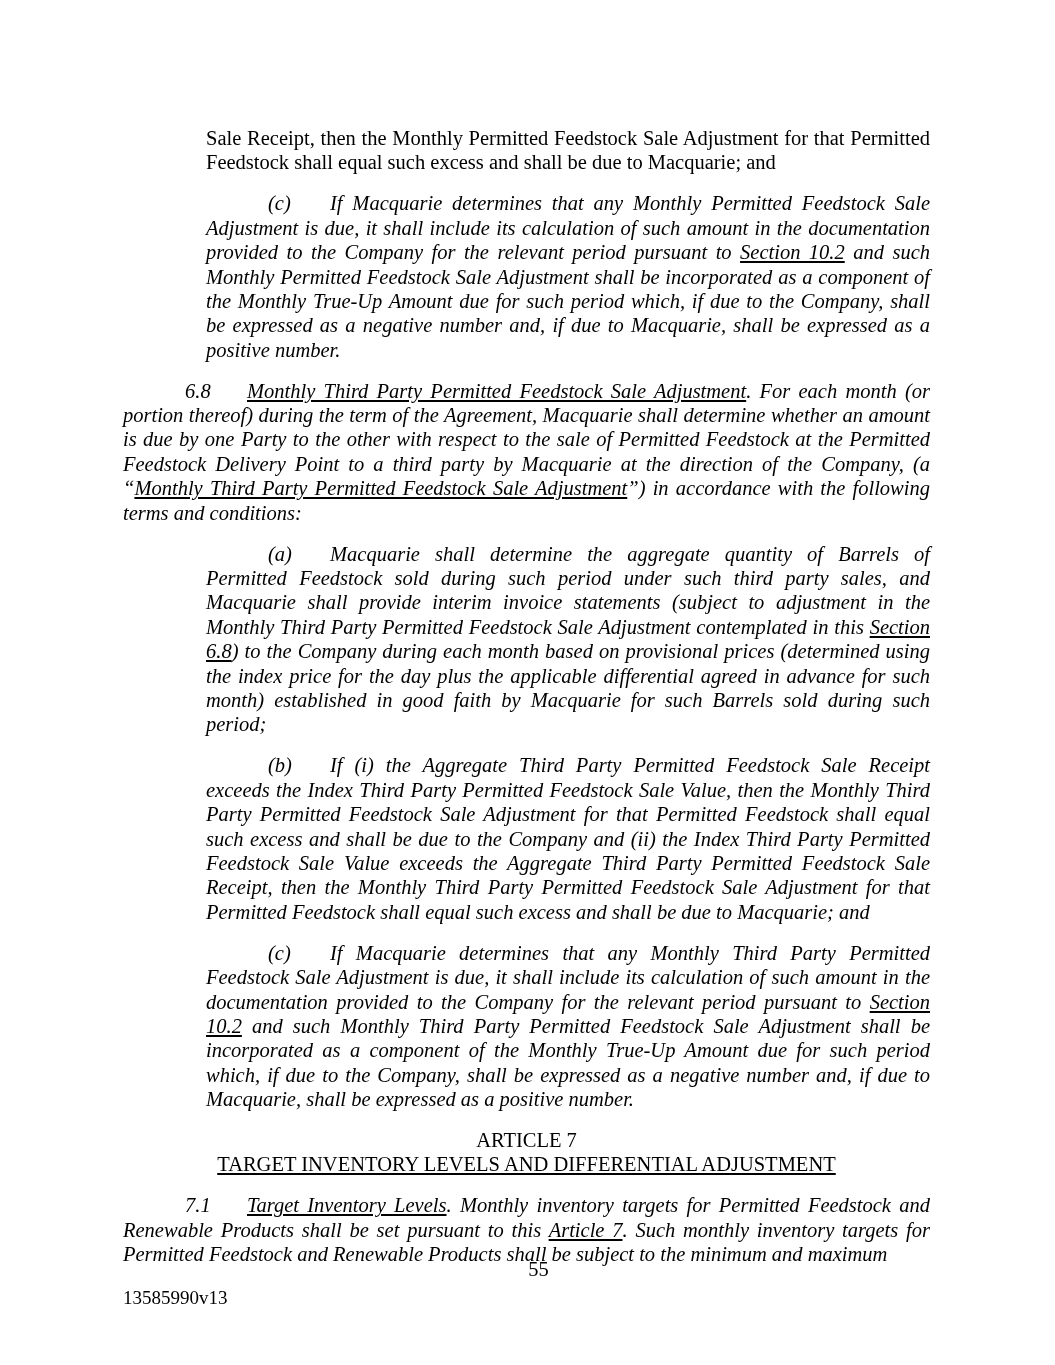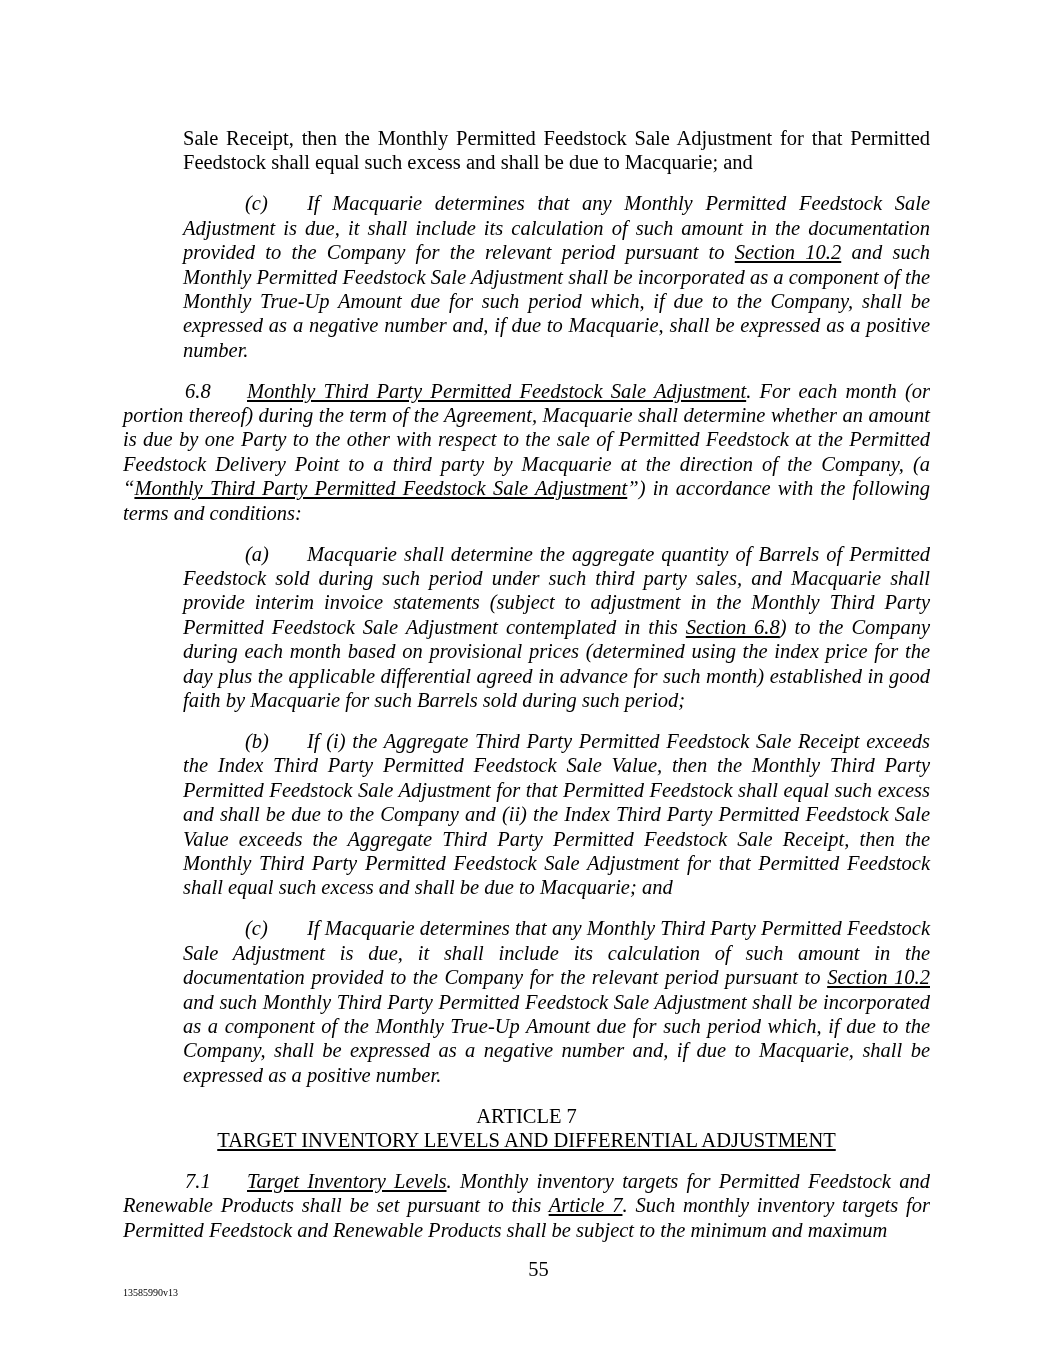--- a/index.html
+++ b/index.html
@@ -15,21 +15,21 @@
   .body-text {
     position: absolute;
     left: 123px;
     top: 126px;
     width: 807px;
     font-size: 20.5px;
     line-height: 24.4px;
     text-align: justify;
   }
   .para { margin-bottom: 16.5px; }
-  .block-indent { margin-left: 60px; }
+  .block-indent { margin-left: 83px; }
   .first-indent { text-indent: 62px; font-style: italic; }
   .clause-label {
     display: inline-block;
     width: 62px;
     text-indent: 0;
   }
   .underline { text-decoration: underline; }
   .article-heading {
     text-align: center;
     text-indent: 0;
@@ -46,21 +46,21 @@
     left: 0;
     width: 100%;
     text-align: center;
     font-size: 20.5px;
     margin-left: 11px;
   }
   .doc-id {
     position: absolute;
     left: 123px;
     top: 1287px;
-    font-size: 10px;
+    font-size: 19px;
   }
 </style>
 </head>
 <body>
 
 <div class="page">
 
   <main class="body-text">
 
     <p class="para block-indent"><span>Sale Receipt, then the Monthly Permitted Feedstock Sale Adjustment for that Permitted Feedstock shall equal such excess and shall be due to Macquarie; and</span></p>

